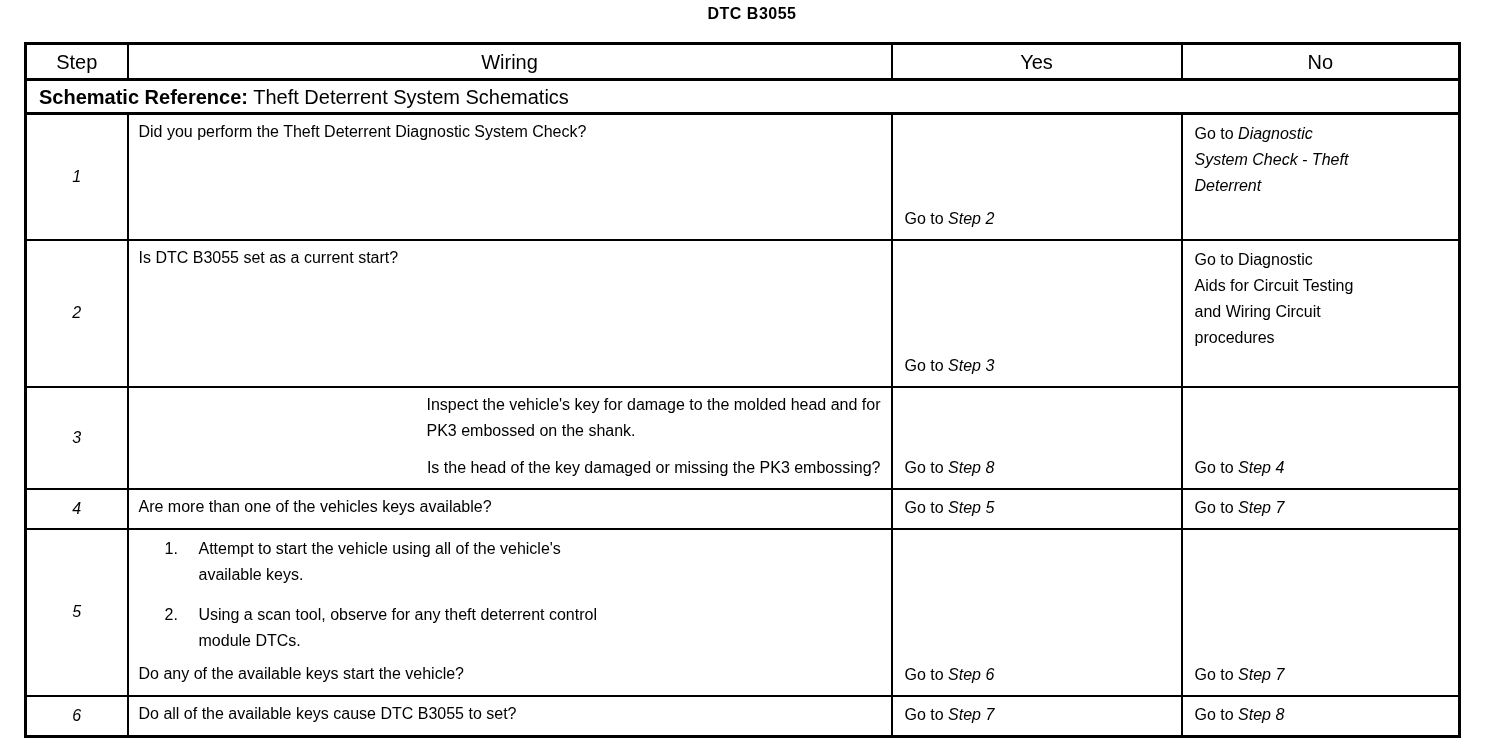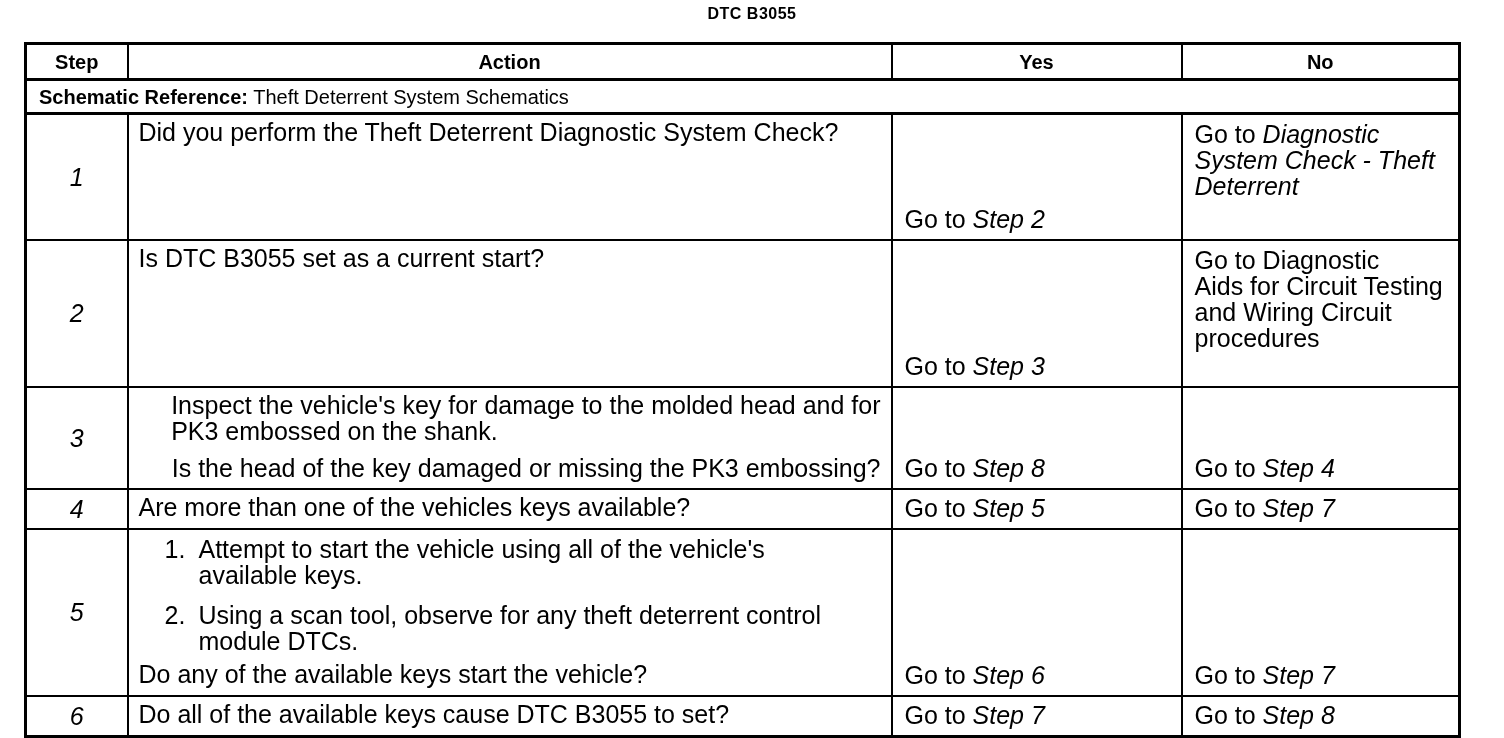--- a/index.html
+++ b/index.html
@@ -34,35 +34,35 @@
     left: 24px;
     top: 42px;
     width: 1434px;
     border-collapse: collapse;
     table-layout: fixed;
     border: 3px solid #000;
   }
   table.dtc th, table.dtc td {
     border: 2px solid #000;
     box-sizing: border-box;
-    font-size: 25px;
+    font-size: 16px;
     line-height: 26px;
     overflow: hidden;
   }
   
   col.c-step { width: 102px; }
   col.c-action { width: 764px; }
   col.c-yes { width: 290px; }
   col.c-no { width: 278px; }
 
   
   tr.header-row { height: 36px; }
   tr.header-row th {
     font-size: 20px;
-    font-weight: bold;
+    font-weight: normal;
     text-align: center;
     vertical-align: middle;
     border-bottom: 3px solid #000;
     padding: 2px 4px;
   }
 
   
   tr.schematic-row { height: 34px; }
   tr.schematic-row td {
     font-size: 20px;
@@ -124,21 +124,21 @@
   <table class="dtc">
     <colgroup>
       <col class="c-step">
       <col class="c-action">
       <col class="c-yes">
       <col class="c-no">
     </colgroup>
     <thead>
       <tr class="header-row">
         <th>Step</th>
-        <th>Action</th>
+        <th>Wiring</th>
         <th>Yes</th>
         <th>No</th>
       </tr>
     </thead>
     <tbody>
       <tr class="schematic-row">
         <td colspan="4">
           <span class="schematic-label">Schematic Reference:</span>
           <span class="schematic-value">Theft Deterrent System Schematics</span>
         </td>

